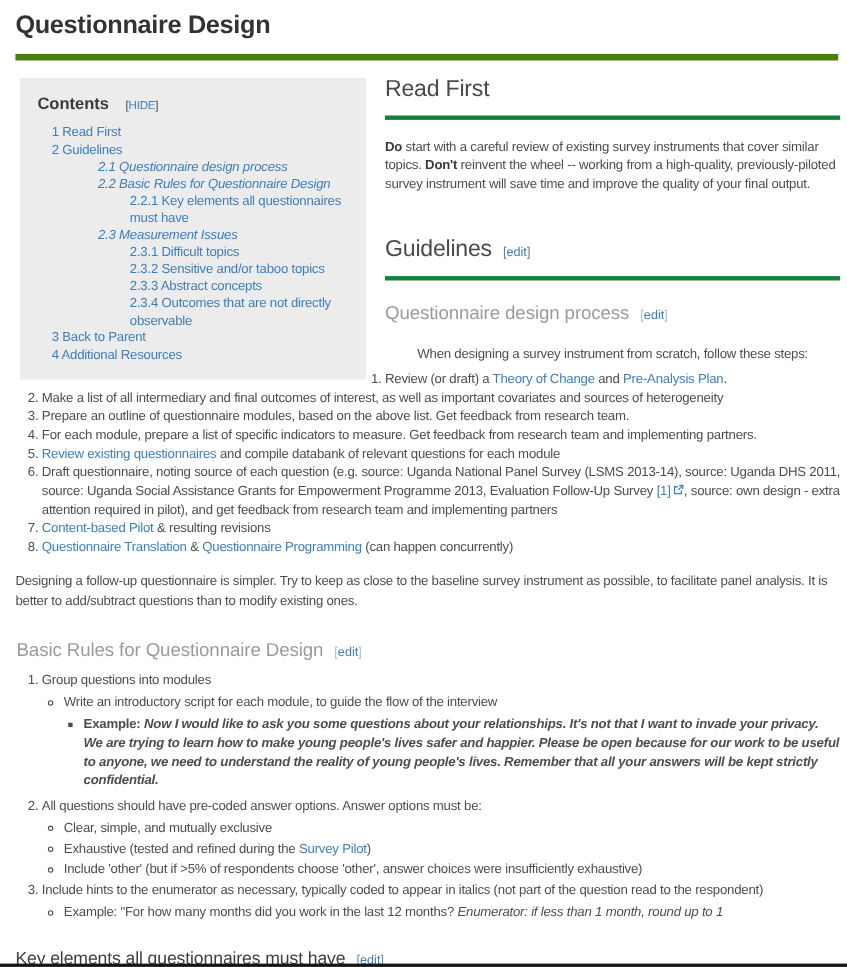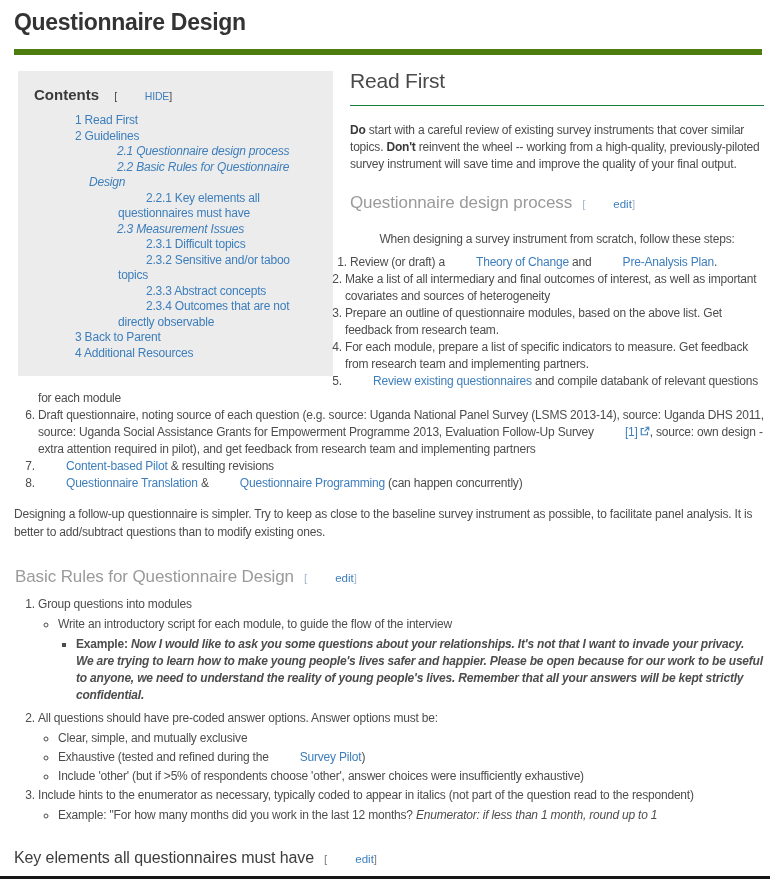--- a/index.html
+++ b/index.html
@@ -4,21 +4,21 @@
 <style>
   * { box-sizing: border-box; }
   html, body { margin: 0; padding: 0; }
   body {
     width: 770px; height: 879px; overflow: hidden; position: relative;
     background: #ffffff;
     font-family: "Liberation Sans", sans-serif;
     font-size: 12px; letter-spacing: -0.2px;
     color: #4d4d4d;
   }
-  a { text-decoration: none; cursor: pointer; padding-left: 28px; }
+  a { text-decoration: none; cursor: pointer; }
   .wlink, a.wlink { color: #3d7ebc; }
   b { color: #3a3a3a; }
 
   
   h1.page-title {
     margin: 0 8px 0 14px; padding: 9px 0 13px;
     font-size: 23px; font-weight: 700; color: #333;
     letter-spacing: -0.3px;
     border-bottom: 6px solid #4d7c0f;
   }
@@ -41,21 +41,21 @@
   .toc-list li.lv1 { padding-left: 13px; }
   .toc-list li.lv2 { padding-left: 55px; font-style: italic; }
   .toc-list li.lv3 { padding-left: 84px; }
 
   
   .beside { overflow: hidden; padding-left: 5px; }
 
   h2.sec {
     margin: 14px 0 0; padding: 0 0 12px;
     font-size: 21px; font-weight: 400; color: #4a4a4a; letter-spacing: -0.2px;
-    border-bottom: 1px solid #15803d;
+    border-bottom: 4px solid #15803d;
   }
   h2.sec.guidelines { margin-top: 39px; }
 
   .editsec { font-size: 11.5px; font-weight: 400; letter-spacing: 0; margin-left: 10px; white-space: nowrap; }
   .editsec .br { color: inherit; opacity: .75; }
   .editsec a { color: #3d7ebc; }
 
   h3.sub { font-size: 17px; font-weight: 400; color: #9a9a9a; margin: 20px 0 0; letter-spacing: -0.1px; }
   h3.sub .editsec { color: #8aa3bd; }
   h4.sub-dark { font-size: 16px; font-weight: 400; color: #3e3e3e; margin: 25px 0 0; letter-spacing: -0.1px; }
@@ -111,20 +111,21 @@
       <li class="lv1"><a>4 Additional Resources</a></li>
     </ul>
   </div>
 
   <section class="beside">
     <h2 class="sec"><span>Read First</span></h2>
     <p><b>Do</b><span> start with a careful review of existing survey instruments that cover similar topics. </span><b>Don't</b><span> reinvent the wheel -- working from a high-quality, previously-piloted survey instrument will save time and improve the quality of your final output.</span></p>
   </section>
 
   <section class="beside">
+    <h2 class="sec guidelines"><span>Guidelines</span><span class="editsec"><span class="br">[</span><a>edit</a><span class="br">]</span></span></h2>
     <h3 class="sub"><span>Questionnaire design process</span><span class="editsec"><span class="br">[</span><a>edit</a><span class="br">]</span></span></h3>
     <p class="intro">When designing a survey instrument from scratch, follow these steps:</p>
   </section>
 
   <ol class="steps">
     <li class="first-step"><span>Review (or draft) a </span><a class="wlink">Theory of Change</a><span> and </span><a class="wlink">Pre-Analysis Plan</a><span>.</span></li>
     <li><span>Make a list of all intermediary and final outcomes of interest, as well as important covariates and sources of heterogeneity</span></li>
     <li><span>Prepare an outline of questionnaire modules, based on the above list. Get feedback from research team.</span></li>
     <li><span>For each module, prepare a list of specific indicators to measure. Get feedback from research team and implementing partners.</span></li>
     <li><a class="wlink">Review existing questionnaires</a><span> and compile databank of relevant questions for each module</span></li>

